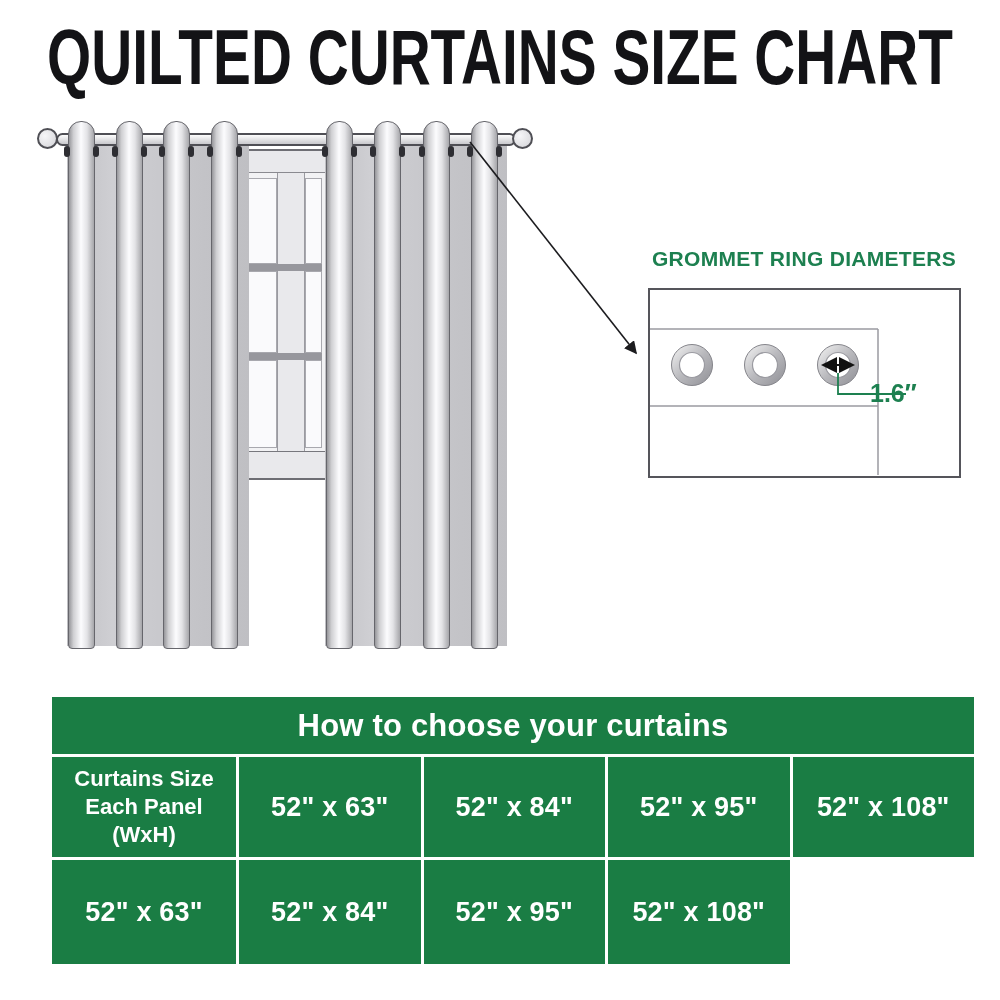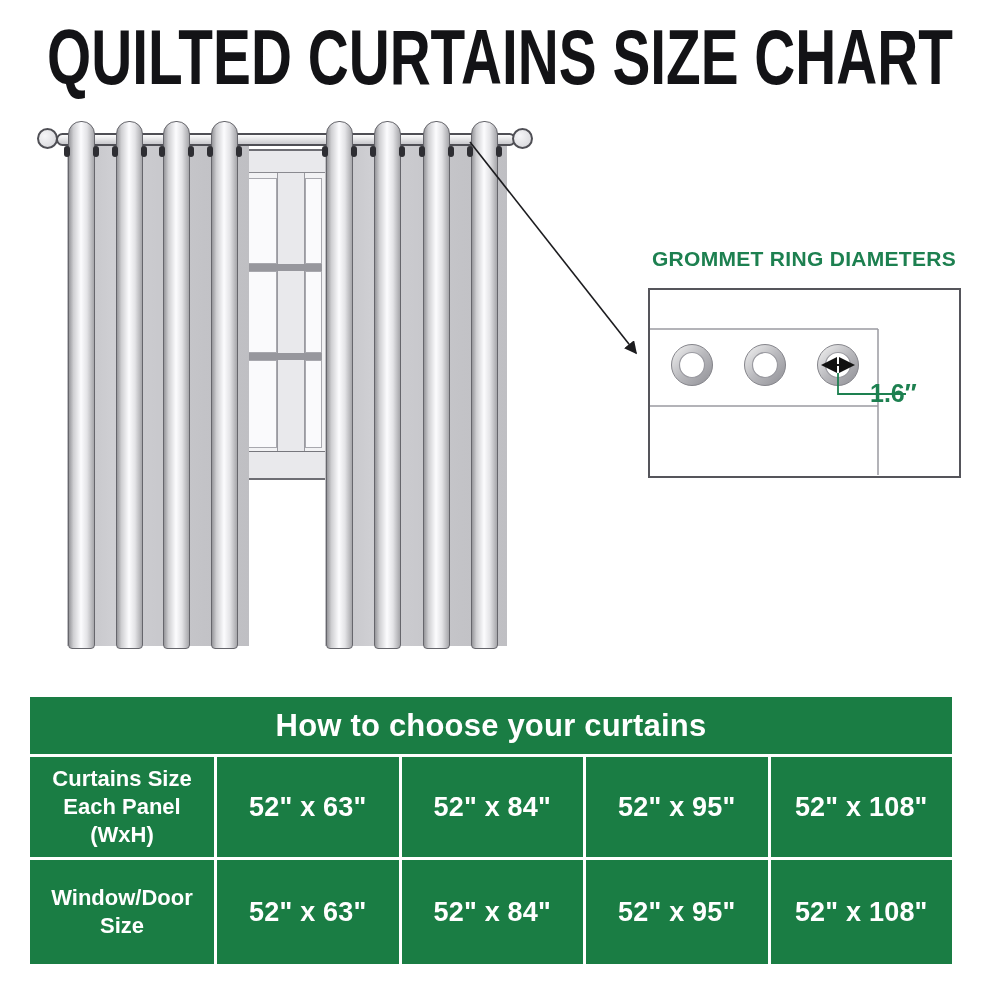--- a/index.html
+++ b/index.html
@@ -50,21 +50,21 @@
   .f5{left:326px;}.f6{left:374px;}.f7{left:423px;}.f8{left:471px;}
   
   .pointer-svg{position:absolute;left:0;top:0;pointer-events:none;}
   
   .detail-heading{position:absolute;left:646px;top:141px;width:316px;text-align:center;
     font-size:21px;font-weight:700;letter-spacing:.3px;color:var(--green2);white-space:nowrap;}
   .detail-box{position:absolute;left:648px;top:182px;width:313px;height:190px;
     border:2.5px solid #55555b;background:#fff;}
   .diameter-label{position:absolute;left:870px;top:273px;font-size:25px;font-weight:700;color:var(--green2);}
   
-  .size-table{margin:11px 0 0 30px;width:922px;display:grid;
+  .size-table{margin:11px 0 0 52px;width:922px;display:grid;
     grid-template-columns:184px repeat(4,1fr);
     grid-template-rows:57px 100px 104px;gap:3px;background:#ffffff;}
   .cell{background:var(--green);color:#ffffff;display:flex;align-items:center;justify-content:center;text-align:center;}
   .cell.header{grid-column:1 / -1;font-size:31px;font-weight:600;letter-spacing:.2px;}
   .cell.rowlabel{font-size:22px;line-height:1.28;font-weight:600;padding:16px 14px;}
   .cell.value{font-size:27px;font-weight:600;letter-spacing:.2px;}
 </style>
 </head>
 <body style="--green: #1A7D44; --green2: #1D8050;">
 
@@ -161,18 +161,17 @@
 
 <div class="size-table">
   <div class="cell header">How to choose your curtains</div>
 
   <div class="cell rowlabel">Curtains Size Each Panel (WxH)</div>
   <div class="cell value">52" x 63"</div>
   <div class="cell value">52" x 84"</div>
   <div class="cell value">52" x 95"</div>
   <div class="cell value">52" x 108"</div>
 
-  <div class="cell rowlabel">Window/Door Size</div>
   <div class="cell value">52" x 63"</div>
   <div class="cell value">52" x 84"</div>
   <div class="cell value">52" x 95"</div>
   <div class="cell value">52" x 108"</div>
 </div>
 
 </body></html>

